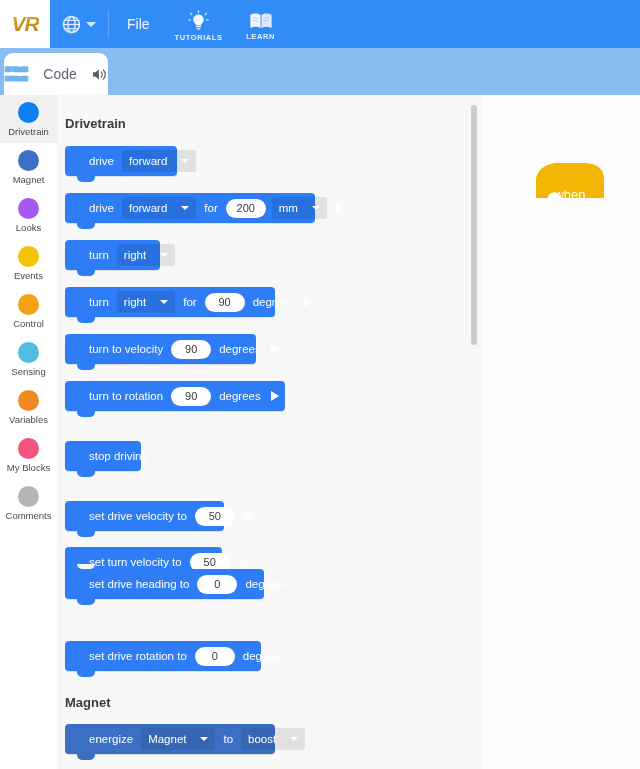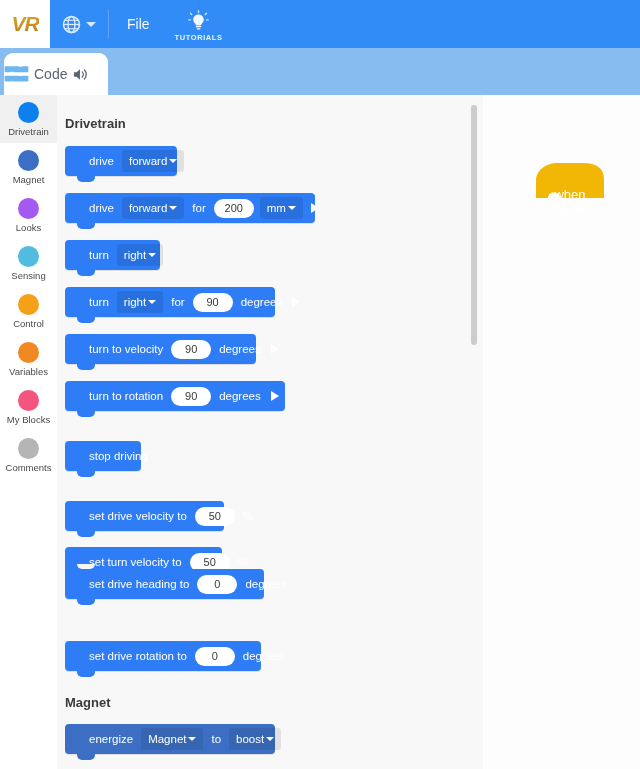--- a/index.html
+++ b/index.html
@@ -46,21 +46,21 @@
   .tb-icon .lbl{font-size:7.5px;letter-spacing:.6px;color:#EAF3FE;font-weight:bold;}
 
   
   .tabstrip{
     position:absolute;left:0;top:48px;width:640px;height:47px;
     background:#86BCF0;
   }
   .tab{
     position:absolute;left:4px;top:5px;width:104px;height:42px;
     background:#FFFFFF;border-radius:9px 9px 0 0;
-    display:flex;align-items:center;justify-content:flex-start;gap:5px;
+    display:flex;align-items:center;justify-content:space-between;gap:5px;
   }
   .tab .tlabel{font-size:14px;color:#5A6470;}
   .blocks-ico{width:25px;height:19px;display:block;}
   .spk-ico{width:17px;height:15px;display:block;}
 
   
   .rail{
     position:absolute;left:0;top:95px;width:57px;height:674px;
     background:#FFFFFF;border-right:1px solid #EDEDED;
     overflow:hidden;
@@ -92,21 +92,21 @@
     position:absolute;left:12px;bottom:-6px;width:18px;height:6px;
     background:inherit;border-radius:0 0 5px 5px;
   }
   .blk .topnotch{
     position:absolute;left:12px;top:-5px;width:18px;height:5px;
     background:#F8F8F8;border-radius:0 0 5px 5px;
   }
   .btxt{font-size:11.5px;padding:0 5px;white-space:nowrap;color:#FFFFFF;}
   .btxt.lead{padding-left:9px;margin-left:15px;}
   .ddown{
-    display:flex;align-items:center;gap:2px;height:22px;padding:0 7px;
+    display:flex;align-items:center;gap:14px;height:22px;padding:0 7px;
     margin:0 3px;border-radius:3px;background:rgba(0,0,0,0.09);
     font-size:11.5px;color:#FFFFFF;white-space:nowrap;
   }
   .caret-sm{
     width:0;height:0;border-left:4px solid transparent;border-right:4px solid transparent;
     border-top:4px solid #FFFFFF;
   }
   .oval{
     min-width:26px;height:19px;border-radius:10px;background:#FFFFFF;
     color:#3A3A3A;font-size:11px;display:flex;align-items:center;
@@ -173,20 +173,33 @@
           <line x1="11" y1="0.8" x2="11" y2="2.6"></line>
           <line x1="2.6" y1="3.4" x2="3.9" y2="4.7"></line>
           <line x1="19.4" y1="3.4" x2="18.1" y2="4.7"></line>
           <line x1="0.8" y1="10.4" x2="2.6" y2="10.4"></line>
           <line x1="19.4" y1="10.4" x2="21.2" y2="10.4"></line>
         </g>
       </svg>
       <span class="lbl">TUTORIALS</span>
     </div>
 
+    <div class="tb-icon">
+      <svg width="24" height="20" viewBox="0 0 26 21">
+        <path d="M1.5 3.6c3.4-1.6 7.2-1.9 11 .3v14.4c-3.8-2.2-7.6-1.9-11-.3z" fill="#F2F8FF"></path>
+        <path d="M24.5 3.6c-3.4-1.6-7.2-1.9-11 .3v14.4c3.4-2.2 7.6-1.9 11-.3z" fill="#DCEBFD"></path>
+        <g stroke="#9FC7F2" stroke-width=".9" stroke-linecap="round">
+          <line x1="4" y1="6.6" x2="9.6" y2="7.9"></line>
+          <line x1="4" y1="9.8" x2="9.6" y2="11.1"></line>
+          <line x1="16.6" y1="7.3" x2="21.6" y2="6.4"></line>
+          <line x1="16.6" y1="10.5" x2="21.6" y2="9.6"></line>
+        </g>
+      </svg>
+      <span class="lbl">LEARN</span>
+    </div>
   </div>
 
   <div class="tabstrip">
     <div class="tab">
       <svg class="blocks-ico" viewBox="0 0 26 20">
         <path d="M1 1.4h13.8c.5 0 .6.4 1.1.4h1.7c.5 0 .6-.4 1.1-.4H24c.6 0 1 .4 1 1v4.2c0 .6-.4 1-1 1H10.2c-.5 0-.6-.4-1.1-.4H7.4c-.5 0-.6.4-1.1.4H1c-.6 0-1-.4-1-1V2.4c0-.6.4-1 1-1z" fill="#6FB6EE" transform="translate(0.5,0)"></path>
         <path d="M1 11.2h13.8c.5 0 .6.4 1.1.4h1.7c.5 0 .6-.4 1.1-.4H24c.6 0 1 .4 1 1v4.2c0 .6-.4 1-1 1H10.2c-.5 0-.6-.4-1.1-.4H7.4c-.5 0-.6.4-1.1.4H1c-.6 0-1-.4-1-1v-4.2c0-.6.4-1 1-1z" fill="#6FB6EE" transform="translate(0.5,0)"></path>
       </svg>
       <span class="tlabel">Code</span>
       <svg class="spk-ico" viewBox="0 0 18 16">
@@ -204,26 +217,30 @@
       </div>
       <div class="cat">
         <div class="dot" style="background: rgb(60, 111, 196);"></div>
         <span class="cname">Magnet</span>
       </div>
       <div class="cat">
         <div class="dot" style="background: rgb(164, 90, 240);"></div>
         <span class="cname">Looks</span>
       </div>
       <div class="cat">
+        <div class="dot" style="background: rgb(242, 195, 6);"></div>
+        <span class="cname">Events</span>
+      </div>
+      <div class="cat">
+        <div class="dot" style="background: rgb(245, 160, 25);"></div>
+        <span class="cname">Control</span>
+      </div>
+      <div class="cat">
         <div class="dot" style="background: rgb(82, 188, 224);"></div>
         <span class="cname">Sensing</span>
-      </div>
-      <div class="cat">
-        <div class="dot" style="background: rgb(245, 160, 25);"></div>
-        <span class="cname">Control</span>
       </div>
       <div class="cat">
         <div class="dot" style="background: rgb(240, 137, 34);"></div>
         <span class="cname">Variables</span>
       </div>
       <div class="cat">
         <div class="dot" style="background: rgb(244, 85, 127);"></div>
         <span class="cname">My Blocks</span>
       </div>
       <div class="cat">

